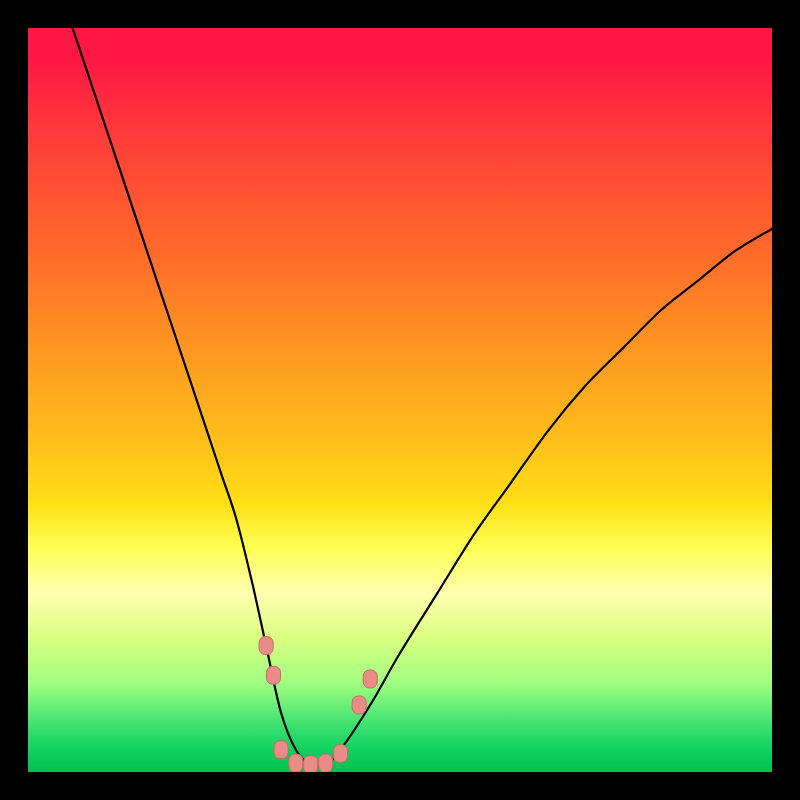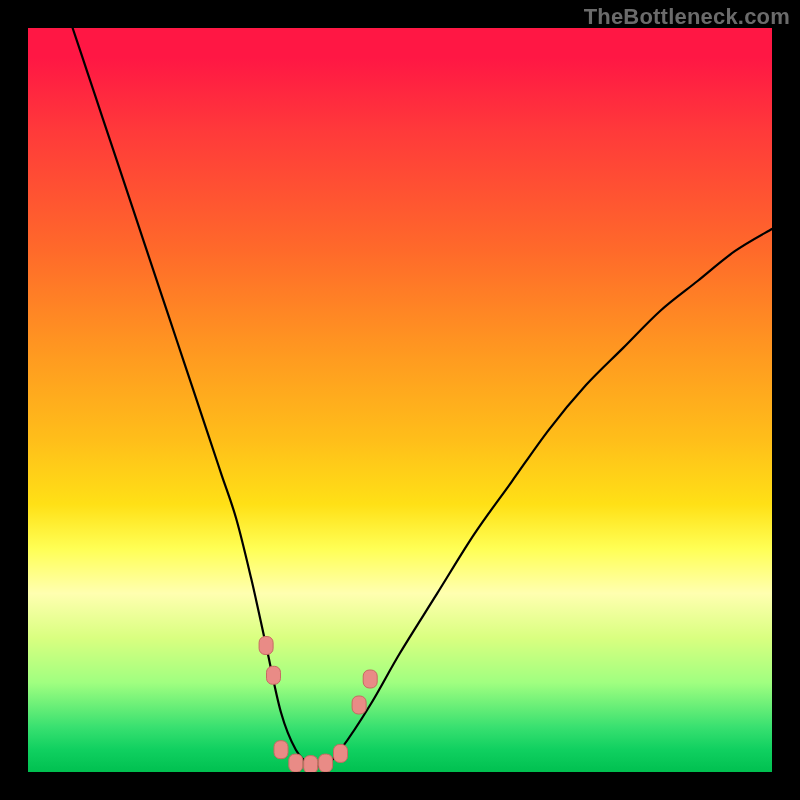--- a/index.html
+++ b/index.html
@@ -75,14 +75,13 @@
           <rect x="246.0" y="712.7" width="14" height="18" rx="6" ry="6" fill="#e98b86" stroke="#c76a62" stroke-width="1"></rect>
           <rect x="260.8" y="726.1" width="14" height="18" rx="6" ry="6" fill="#e98b86" stroke="#c76a62" stroke-width="1"></rect>
           <rect x="275.7" y="727.6" width="14" height="18" rx="6" ry="6" fill="#e98b86" stroke="#c76a62" stroke-width="1"></rect>
           <rect x="290.6" y="726.1" width="14" height="18" rx="6" ry="6" fill="#e98b86" stroke="#c76a62" stroke-width="1"></rect>
           <rect x="305.5" y="716.4" width="14" height="18" rx="6" ry="6" fill="#e98b86" stroke="#c76a62" stroke-width="1"></rect>
           <rect x="324.1" y="668.0" width="14" height="18" rx="6" ry="6" fill="#e98b86" stroke="#c76a62" stroke-width="1"></rect>
           <rect x="335.2" y="642.0" width="14" height="18" rx="6" ry="6" fill="#e98b86" stroke="#c76a62" stroke-width="1"></rect>
         </g>
     </svg>
   </div>
-  <div class="watermark">TheBottleneck.com</div>
 </div>
 
 </body></html>

